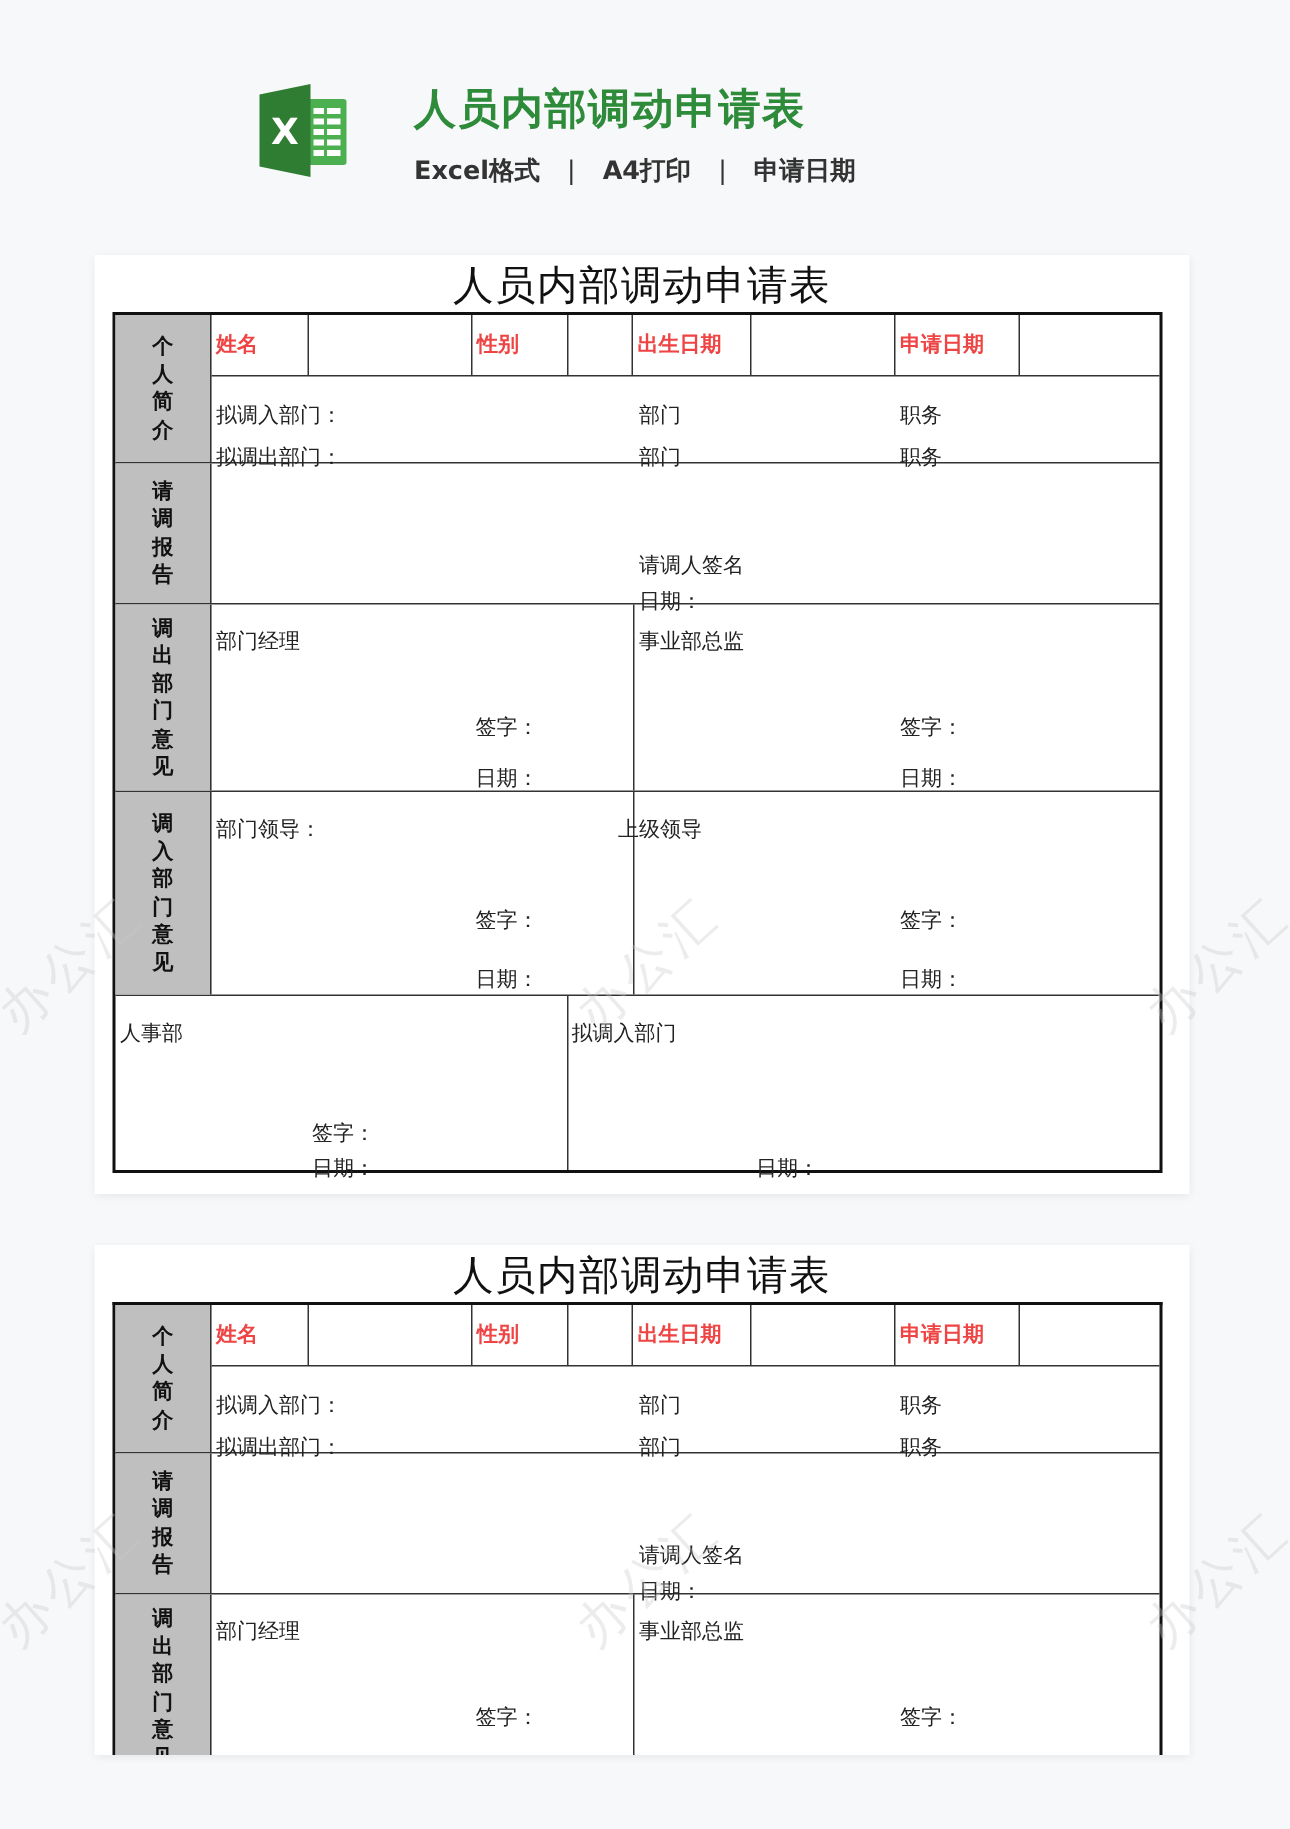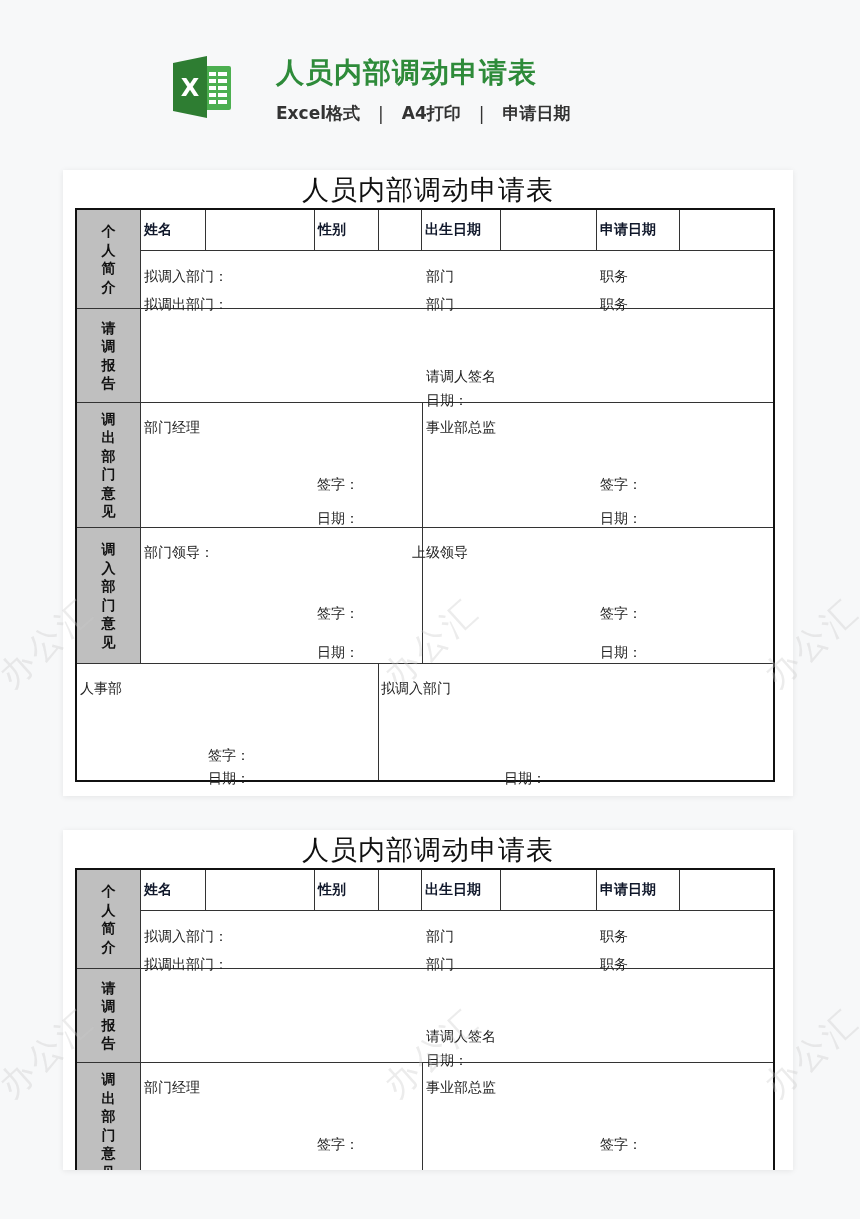--- a/index.html
+++ b/index.html
@@ -55,21 +55,21 @@
     line-height: 18.5px; flex-shrink: 0;
   }
   .label-col span { display: block; }
   .content { position: relative; flex: 1; }
 
   
   .info-row1 { display: flex; height: 41px; border-bottom: 1.5px solid #333; }
   .info-cell {
     border-right: 1.5px solid #333; height: 100%;
     display: flex; align-items: center; padding-left: 3px;
-    font-family: "DejaVu Sans", sans-serif; font-weight: bold; font-size: 14px; color: #0f172a;
+    font-family: "DejaVu Sans", sans-serif; font-weight: bold; font-size: 14px; color: #ef4444;
   }
   .info-cell:last-child { border-right: none; }
   .info-sub { position: relative; height: 56px; }
   .abs { position: absolute; white-space: nowrap; margin-top: 11px; }
 
   .split { position: absolute; top: 0; bottom: 0; border-left: 1.5px solid #333; }
 
   
   .wm {
     position: absolute; font-family: "DejaVu Sans", sans-serif; font-size: 34px;

